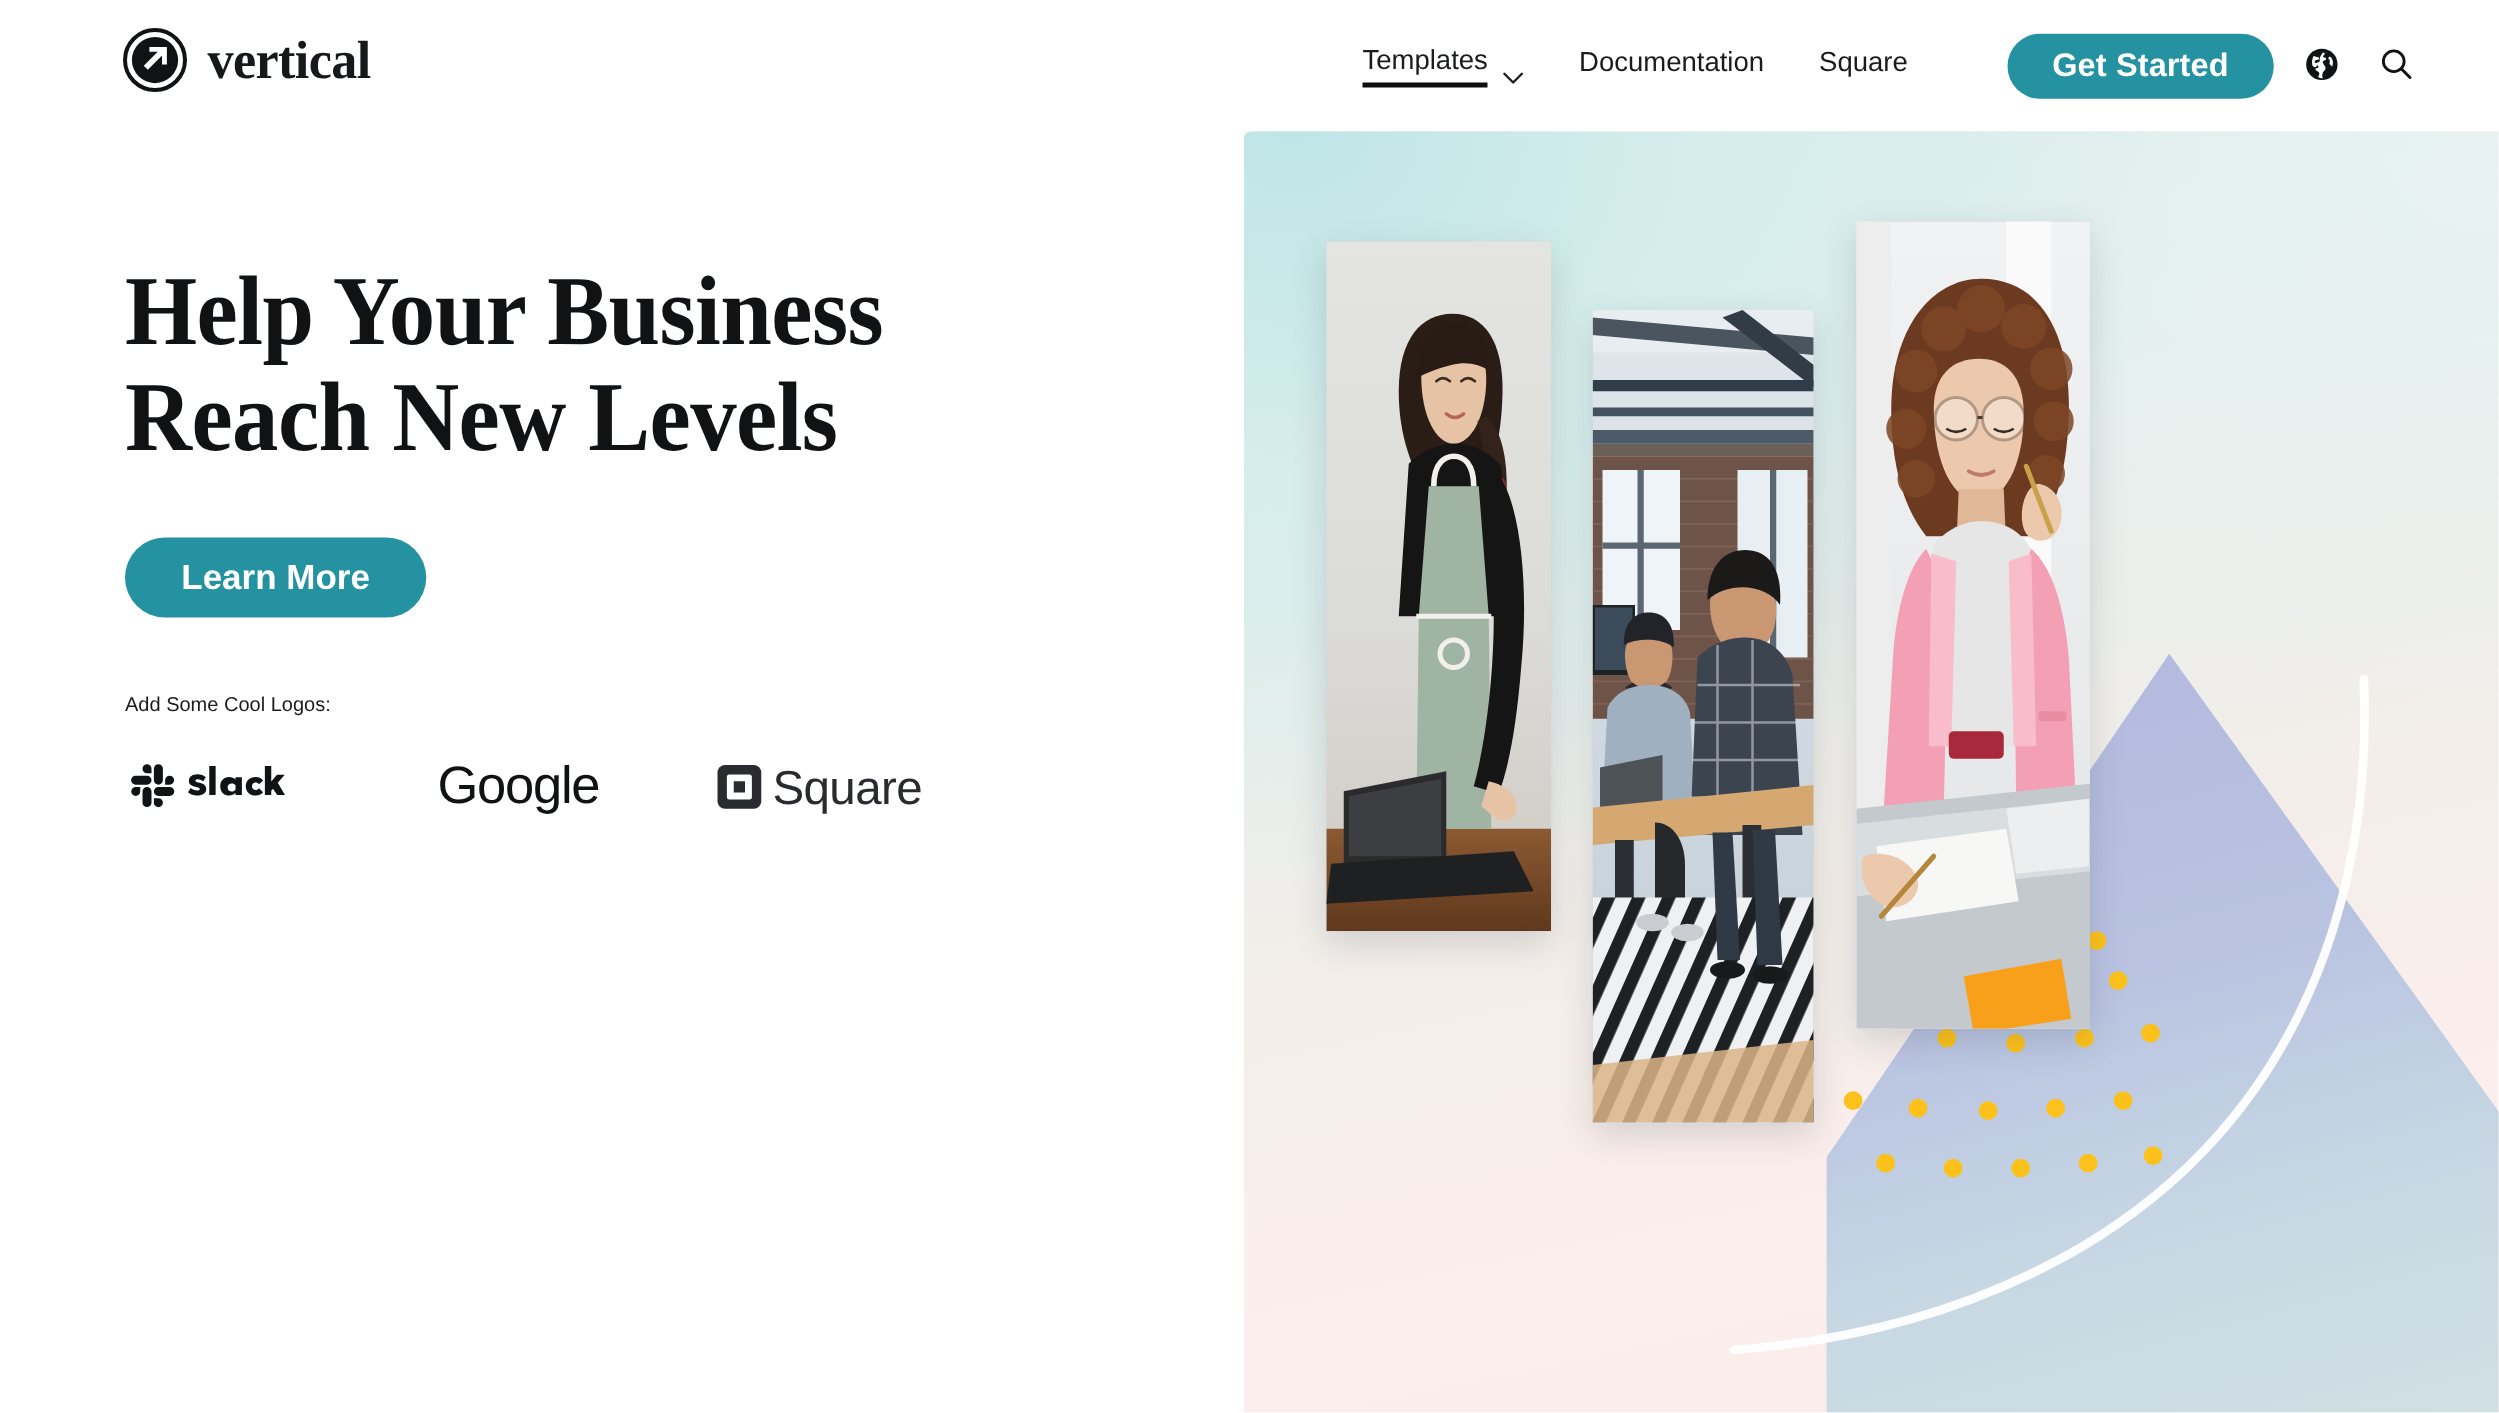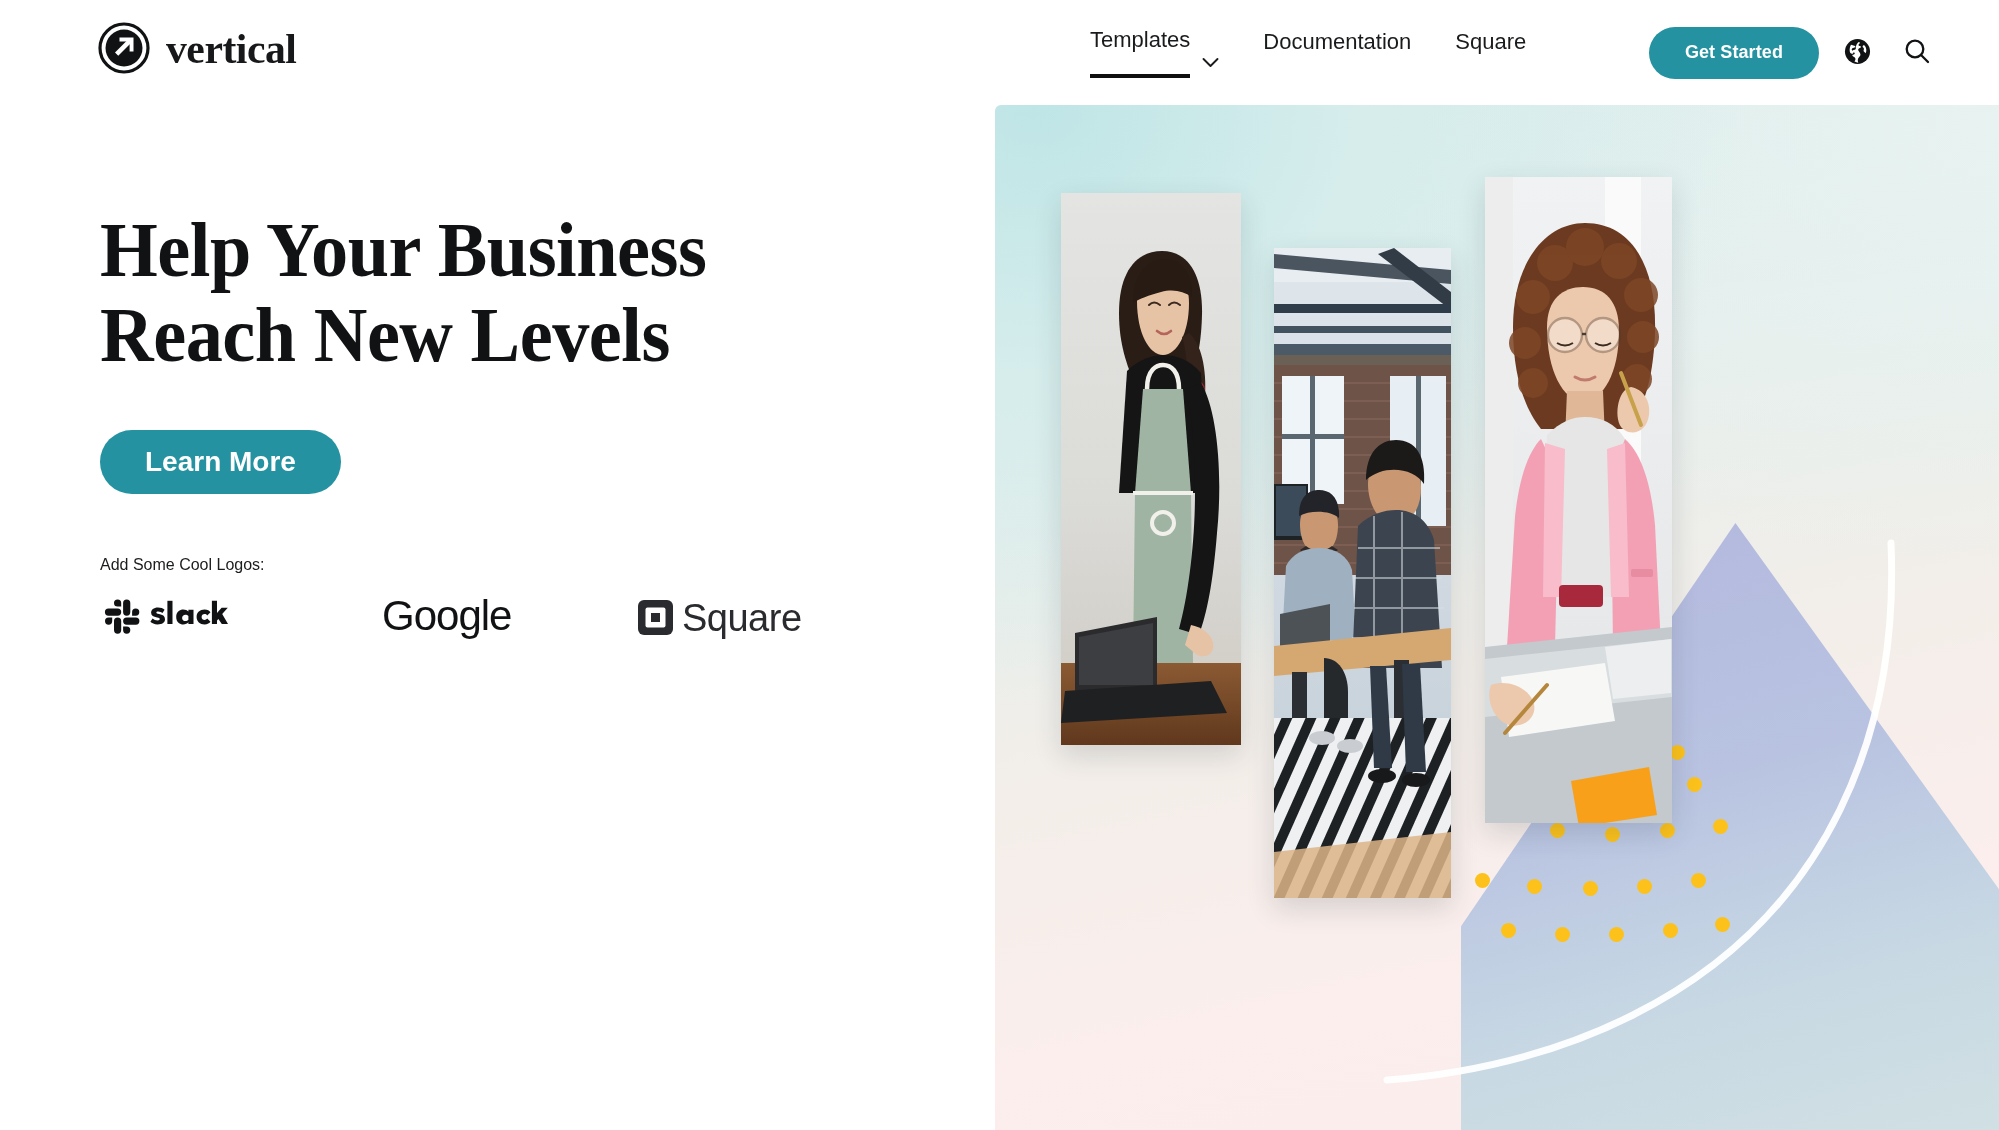--- a/index.html
+++ b/index.html
@@ -69,21 +69,21 @@
     display: flex;
     align-items: center;
     gap: 12px;
     font-size: 22px;
     color: #1a1b1d;
     margin-right: 44px;
     cursor: pointer;
     white-space: nowrap;
   }
   .nav-item:last-child { margin-right: 0; }
-  .nav-label { display: inline-block; padding-bottom: 21px; }
+  .nav-label { display: inline-block; padding-bottom: 5px; }
   .nav-item.active .nav-label {
     border-bottom: 4px solid #0f0f10;
   }
   .chev {
     width: 17px; height: 11px;
     display: inline-block;
     margin-top: 2px;
   }
 
   .cta-group {
@@ -94,21 +94,21 @@
     display: flex;
     align-items: center;
     gap: 0;
   }
   .btn-primary {
     display: inline-flex;
     align-items: center;
     justify-content: center;
     background: #2492a0;
     color: #ffffff;
-    font-size: 18px;
+    font-size: 26px;
     font-weight: bold;
     border: none;
     border-radius: 999px;
     padding: 0 36px;
     height: 52px;
     cursor: pointer;
     letter-spacing: 0.1px;
     font-family: "Liberation Sans", sans-serif;
   }
   .icon-btn {
@@ -164,24 +164,24 @@
     cursor: pointer;
     font-family: "Liberation Sans", sans-serif;
   }
   .logos-label {
     margin-top: 62px;
     font-size: 16px;
     color: #1b1c1e;
     font-weight: 500;
   }
   .logos-row {
-    margin-top: 20px;
+    margin-top: 32px;
     display: flex;
     align-items: center;
-    gap: 110px;
+    gap: 78px;
   }
   .logo-slot { display: flex; align-items: center; }
 
   
   .hero {
     position: absolute;
     left: 995px;
     top: 105px;
     width: 1004px;
     height: 1025px;

